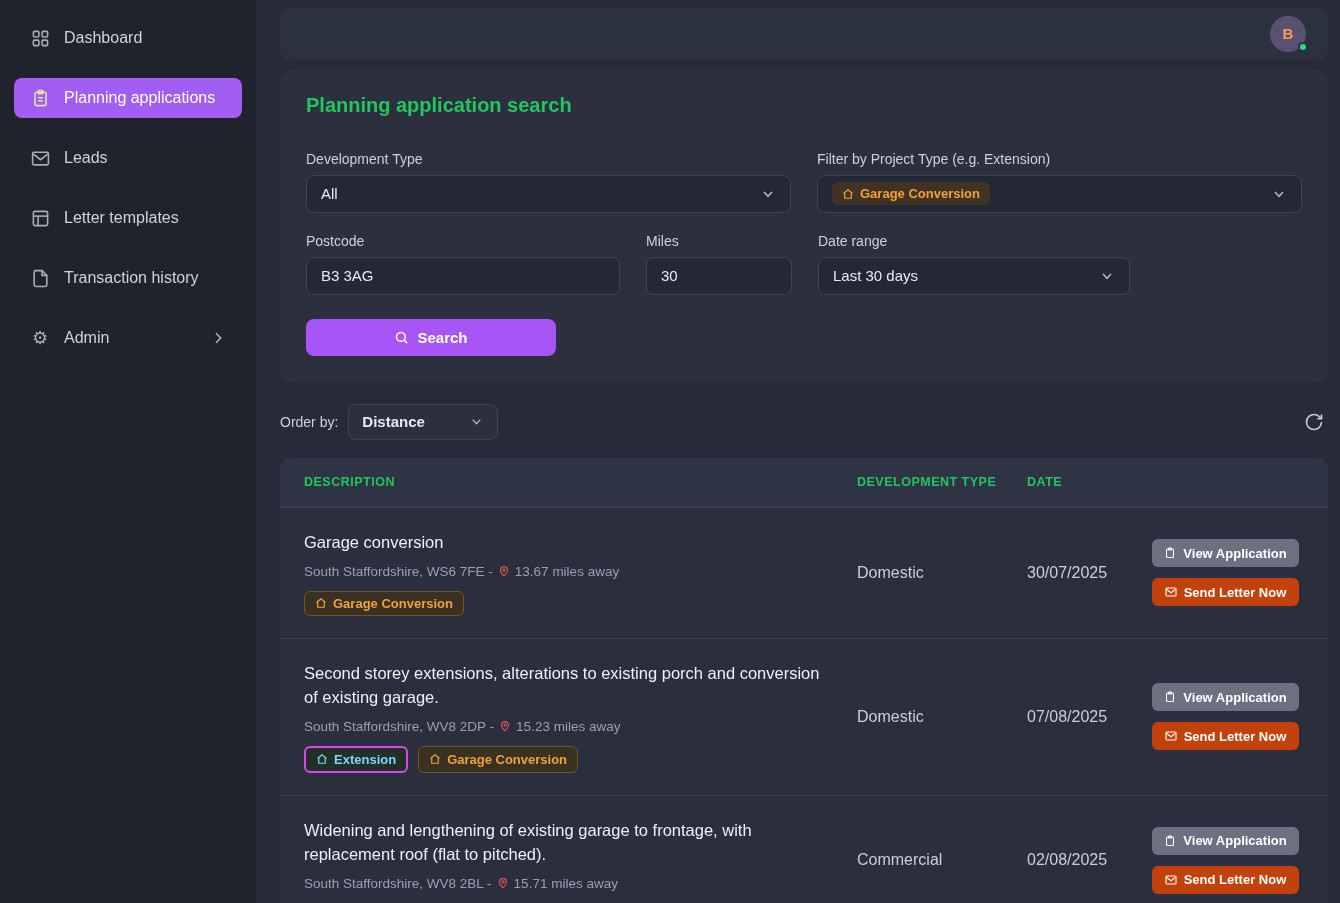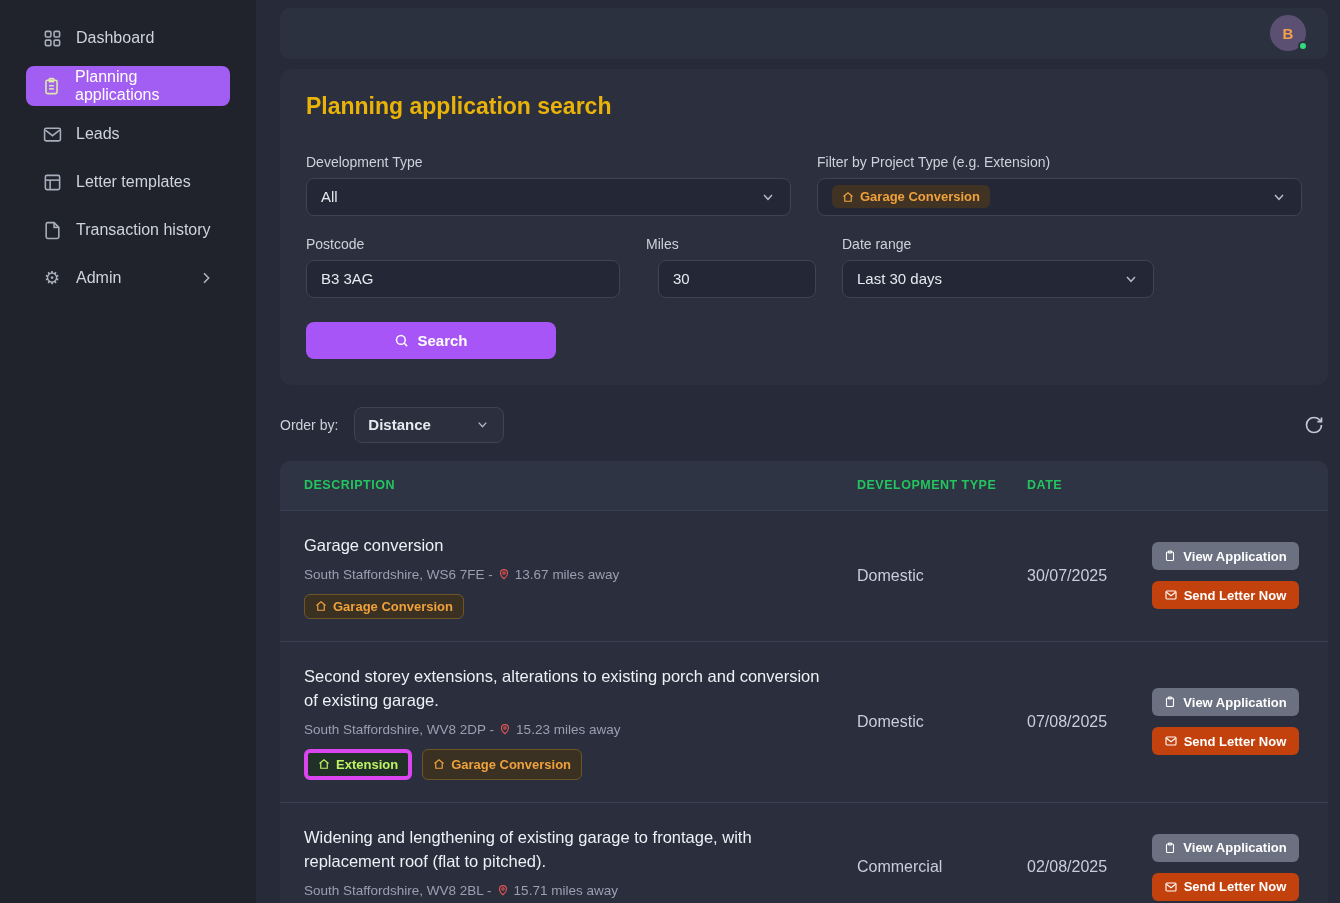--- a/index.html
+++ b/index.html
@@ -18,21 +18,21 @@
   }
   .brand {
     display:flex; align-items:center; gap:10px;
     padding:8px 16px 18px 14px;
   }
   .brand-name { font-size:20px; font-weight:bold; color:#eceef2; letter-spacing:.2px; flex:1; }
   .collapse-btn {
     background:none; border:none; color:#9aa1b0; cursor:pointer;
     display:flex; align-items:center;
   }
-  .nav { display:flex; flex-direction:column; gap:8px; padding:6px 26px;justify-content:space-between; }
+  .nav { display:flex; flex-direction:column; gap:20px; padding:6px 14px;justify-content:space-between; }
   .nav-item {
     display:flex; align-items:center; gap:14px;
     height:40px; padding:0 16px; border-radius:8px;
     color:#cfd3dc; font-size:16px; cursor:pointer;
   }
   .nav-item .nicon { width:20px; height:20px; display:flex; align-items:center; justify-content:center; color:#a7adba; }
   .nav-item.active { background:#a25df2; color:#ffffff; }
   .nav-item.active .nicon { color:#dde9a8; }
   .nav-item .spacer { flex:1; }
   .uicon { font-size:18px; line-height:1; }
@@ -52,47 +52,47 @@
   .status-dot {
     position:absolute; right:-2px; bottom:0px; width:10px; height:10px;
     border-radius:50%; background:#2edc7a; border:2px solid #2c3140;
   }
 
   
   .search-card {
     margin-top:10px; background:#2b2f3e; border-radius:12px;
     padding:24px 26px 26px 26px;
   }
-  .card-title { font-size:23px; font-weight:bold; color:#eab308; margin-bottom:34px; }
+  .card-title { font-size:20px; font-weight:bold; color:#22c55e; margin-bottom:34px; }
   .form-row { display:flex; gap:26px; }
   .form-row + .form-row { margin-top:20px; }
   .field { display:flex; flex-direction:column; }
   .field label { font-size:14px; color:#ccd1da; margin-bottom:8px; }
   .control {
     height:38px; background:#242836; border:1px solid #3e4456; border-radius:8px;
     display:flex; align-items:center; padding:0 14px; font-size:15px; color:#e7e9ee;
   }
   .control.select { justify-content:space-between; cursor:pointer; }
   input.control { outline:none; font-family:"Liberation Sans", sans-serif; }
-  .w-485 { width:485px; } .w-314 { width:314px; } .w-146 { width:158px;margin-left:12px; } .w-312 { width:312px; }
+  .w-485 { width:485px; } .w-314 { width:314px; } .w-146 { width:146px; } .w-312 { width:312px; }
   .chev { color:#b3b9c6; display:flex; }
   .chip {
     display:inline-flex; align-items:center; gap:6px;
     background:#413323; color:#f0a13c; font-size:13px; font-weight:bold;
     padding:4px 10px; border-radius:6px;
   }
   .search-btn {
     margin-top:24px; width:250px; height:37px; border:none; border-radius:8px;
     background:#a855f7; color:#fff; font-size:15px; font-weight:bold;
     display:flex; align-items:center; justify-content:center; gap:8px; cursor:pointer;
     font-family:"Liberation Sans", sans-serif;
   }
 
   
-  .orderby-row { margin-top:22px; display:flex; align-items:center; gap:16px;justify-content:center; }
+  .orderby-row { margin-top:22px; display:flex; align-items:center; gap:10px;justify-content:center; }
   .orderby-label { font-size:14px; color:#ccd1da; }
   .orderby-select {
     width:150px; height:36px; background:#2b2f3e; border:1px solid #3e4456; border-radius:8px;
     display:flex; align-items:center; justify-content:space-between; padding:0 13px;
     font-size:15px; font-weight:bold; color:#e7e9ee; cursor:pointer;
   }
   .orderby-row .flex { flex:1; }
   .refresh-btn { background:none; border:none; color:#c4c9d3; cursor:pointer; display:flex; padding:4px; }
 
   
@@ -104,21 +104,21 @@
   .desc-cell { padding-right:30px; }
   .row-title { font-size:16.5px; font-weight:500; color:#eef0f5; line-height:24px; margin-bottom:10px; }
   .row-loc { font-size:13.5px; color:#99a0b0; display:flex; align-items:center; gap:5px; margin-bottom:12px; }
   .pin { color:#e25555; display:flex; }
   .row-badges { display:flex; gap:10px; }
   .badge {
     display:inline-flex; align-items:center; gap:6px;
     font-size:13px; font-weight:bold; padding:4px 10px; border-radius:6px;
   }
   .badge.orange { color:#f0a13c; background:#3a3122; border:1px solid #6e5526; }
-  .badge.green  { color:#bef264; background:#22session;#223127; background:#223127; border:4px solid #d946ef; }
+  .badge.green  { color:#7dd3fc; background:#22session;#223127; background:#223127; border:2px solid #d946ef; }
   .cell-mid { align-self:center; font-size:16px; color:#c9cedb; }
   .actions-cell { align-self:center; display:flex; flex-direction:column; gap:11px; align-items:flex-start; }
   .btn {
     height:28px; min-width:147px; border:none; border-radius:6px;
     display:flex; align-items:center; justify-content:center; gap:7px;
     font-size:13px; font-weight:bold; color:#fff; cursor:pointer; padding:0 12px;
     font-family:"Liberation Sans", sans-serif;
   }
   .btn.gray { background:#6b7180; }
   .btn.purple { background:#c2410c; }

